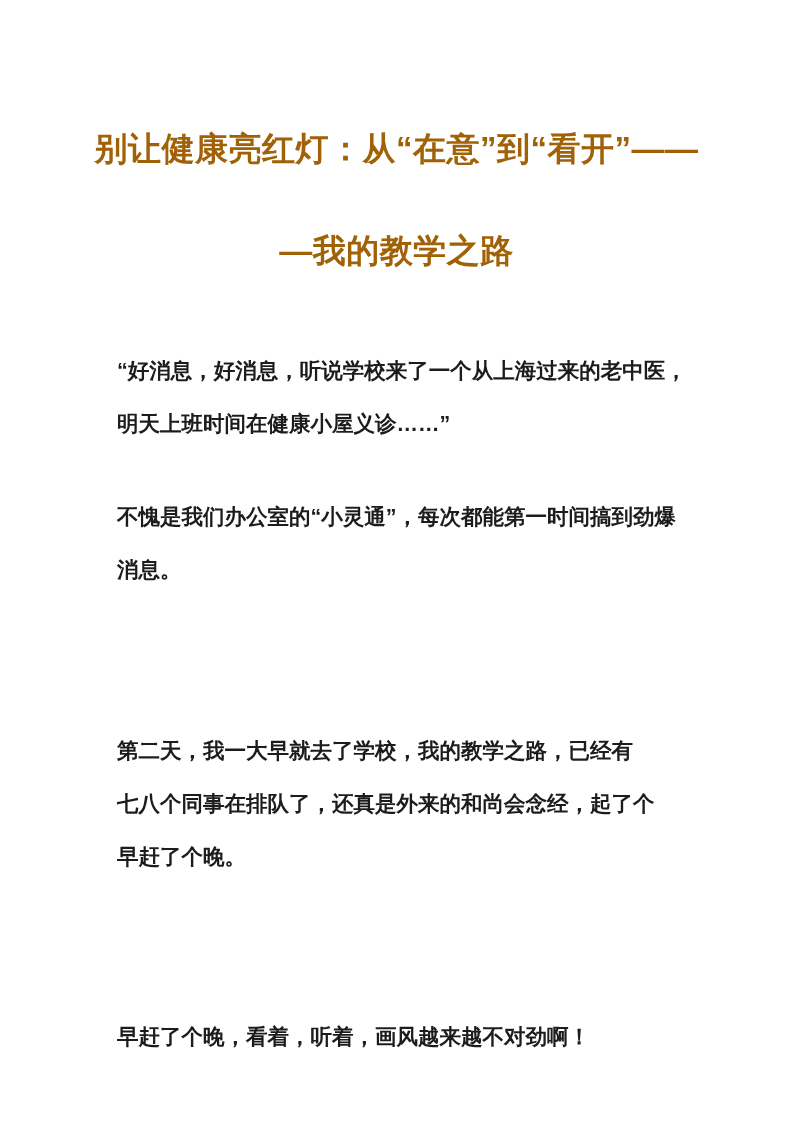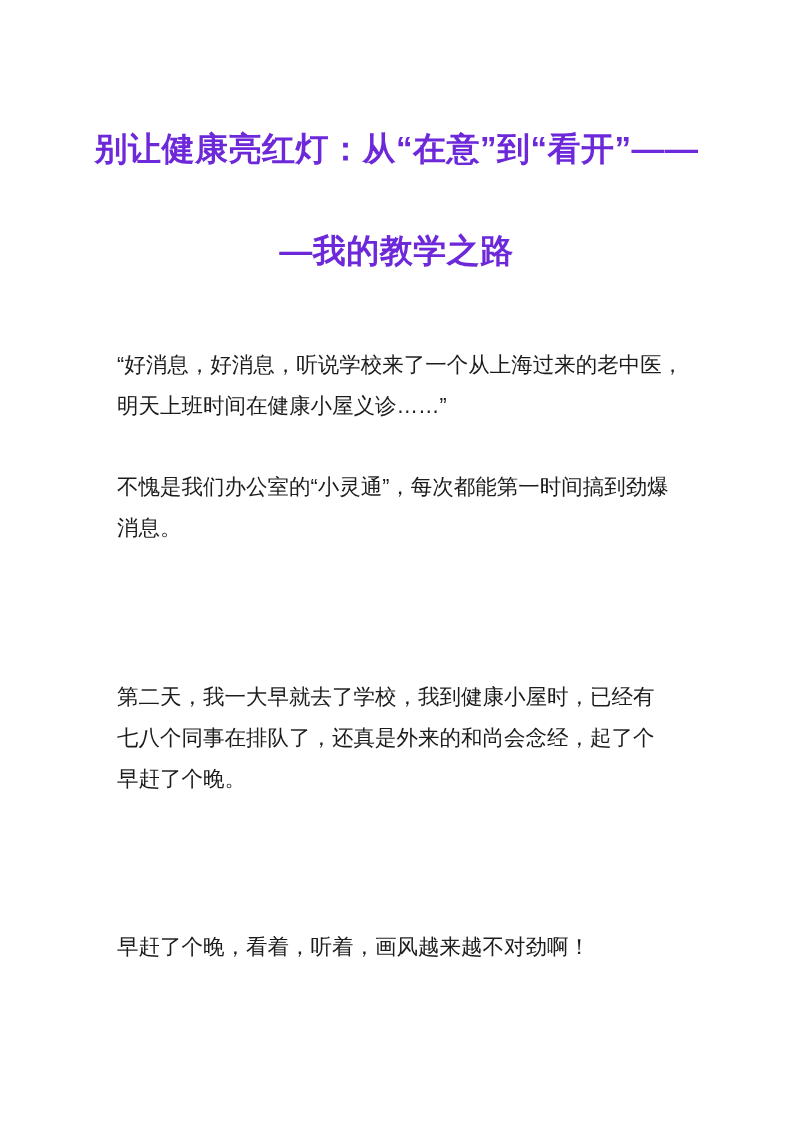--- a/index.html
+++ b/index.html
@@ -14,30 +14,30 @@
     background: #ffffff;
     overflow: hidden;
     font-family: "Liberation Sans", sans-serif;
   }
   .doc-title {
     margin: 98px 0 0 0;
     padding: 0;
     font-size: 33px;
     line-height: 102px;
     font-weight: 700;
-    color: #6d28d9;
+    color: #a16207;
     text-align: center;
     white-space: pre-line;
     letter-spacing: 0.5px;
   }
   .para {
     margin: 0 90px 0 117px;
     font-size: 21.5px;
-    line-height: 41px;
-    font-weight: 400;
+    line-height: 53px;
+    font-weight: 700;
     color: #1c1c1c;
     white-space: pre-line;
     text-align: left;
   }
   .para-1 { margin-top: 43px; }
   .para-2 { margin-top: 40px; }
   .para-3 { margin-top: 128px; }
   .para-4 { margin-top: 127px; }
 </style>
 </head>
@@ -46,18 +46,18 @@
 <div class="page">
   <h1 class="doc-title">别让健康亮红灯：从“在意”到“看开”——
 —我的教学之路</h1>
 
   <div class="para para-1">“好消息，好消息，听说学校来了一个从上海过来的老中医，
 明天上班时间在健康小屋义诊……”</div>
 
   <div class="para para-2">不愧是我们办公室的“小灵通”，每次都能第一时间搞到劲爆
 消息。</div>
 
-  <div class="para para-3">第二天，我一大早就去了学校，我到健康小屋时，已经有
+  <div class="para para-3">第二天，我一大早就去了学校，我的教学之路，已经有
 七八个同事在排队了，还真是外来的和尚会念经，起了个
 早赶了个晚。</div>
 
   <div class="para para-4">早赶了个晚，看着，听着，画风越来越不对劲啊！</div>
 </div>
 
 </body></html>

